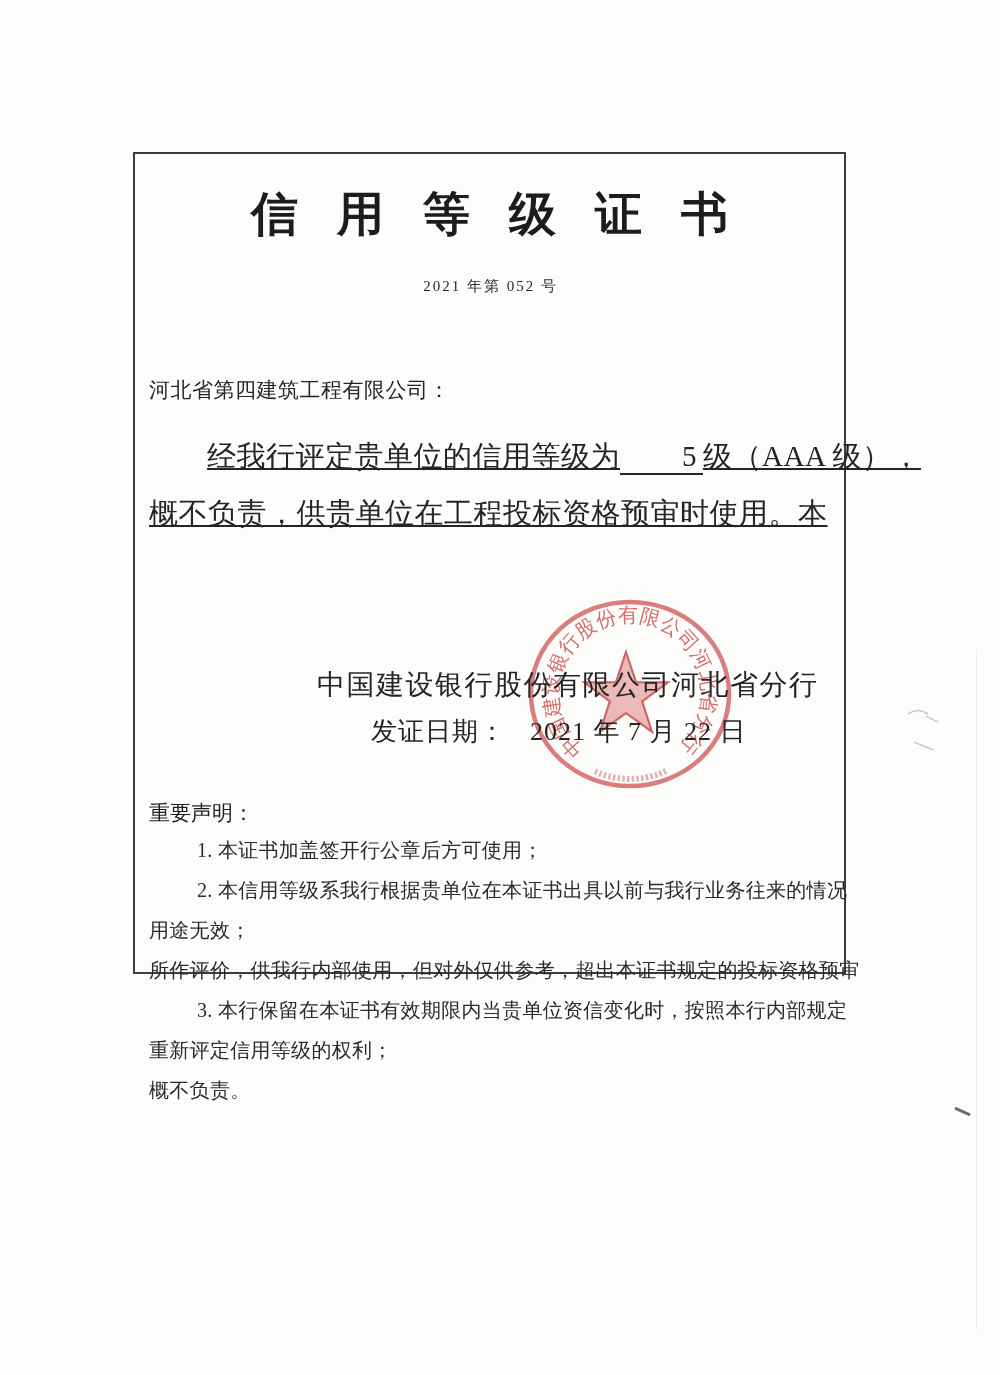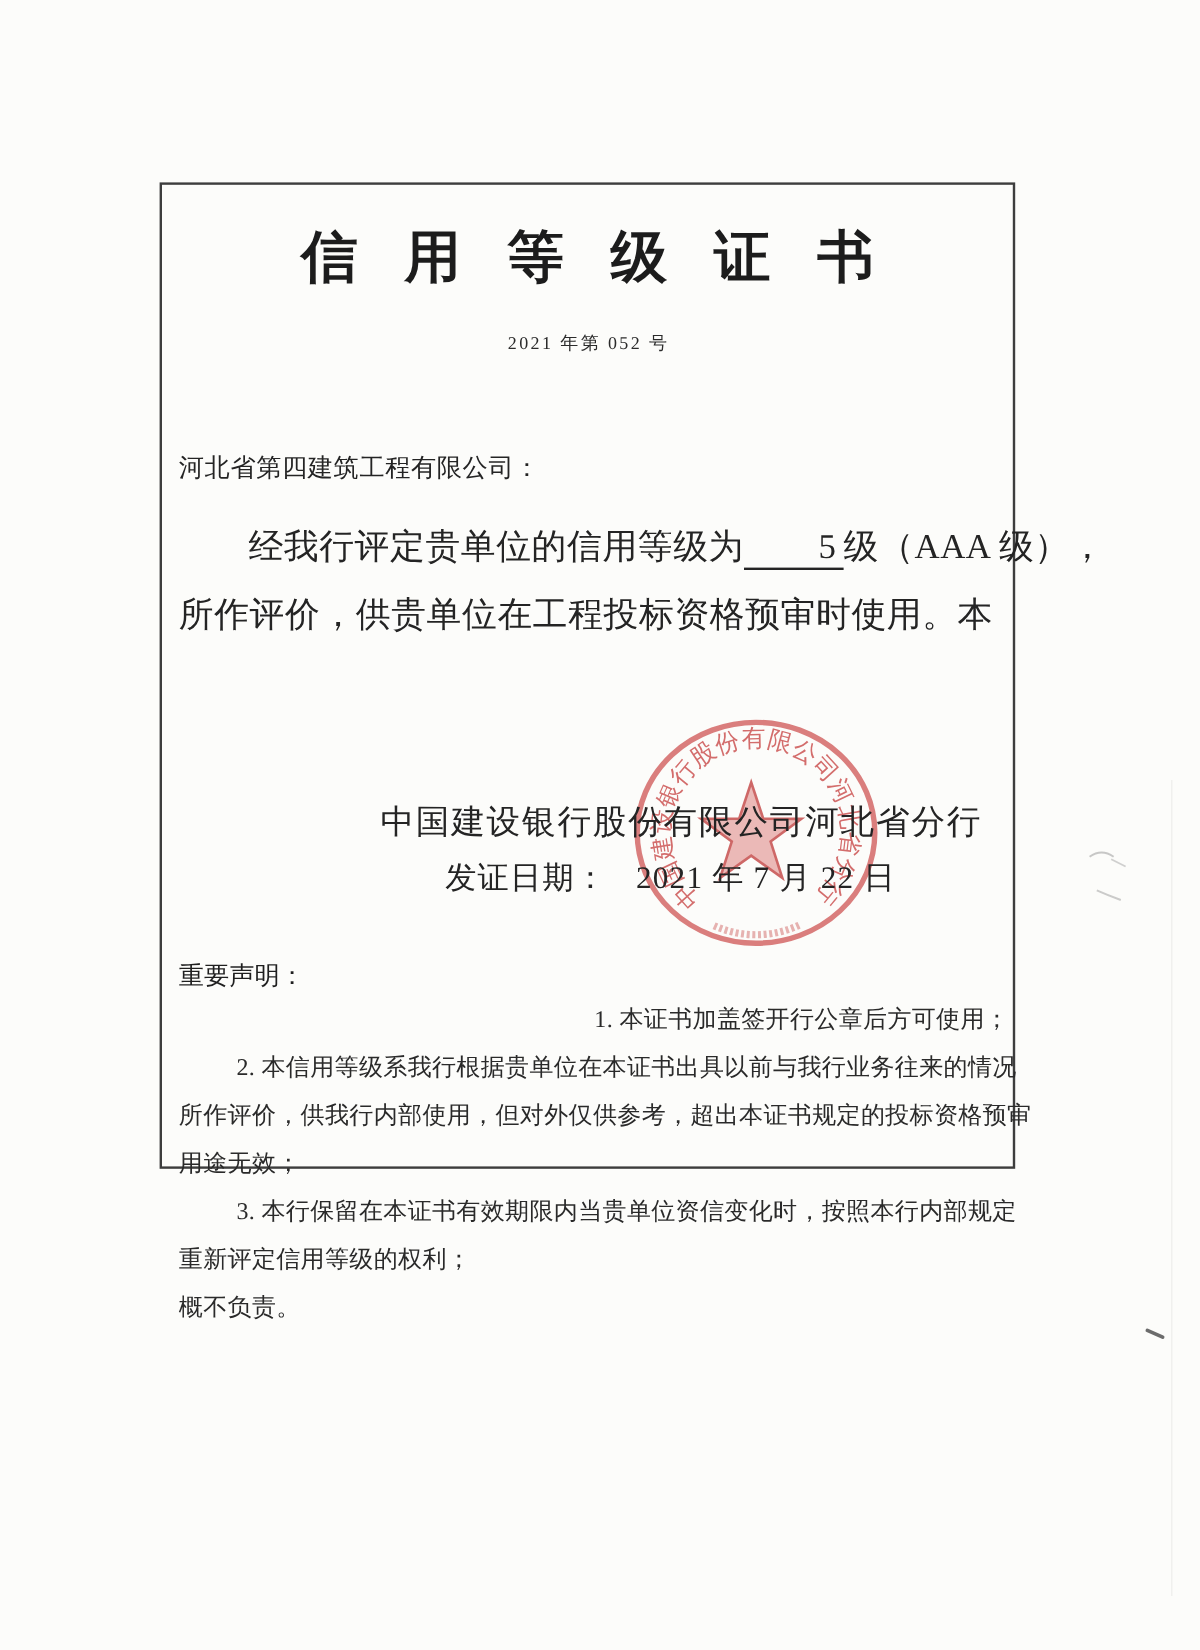--- a/index.html
+++ b/index.html
@@ -26,21 +26,21 @@
     font-size:15px;letter-spacing:2px;text-indent:2px;color:#2b2b2b;
     white-space:nowrap;z-index:2;
   }
   .addressee{
     position:absolute;top:222px;left:14px;
     font-size:21px;letter-spacing:0.5px;color:#242424;
     white-space:nowrap;z-index:2;
   }
   .body-par{
     position:absolute;top:274px;left:14px;right:6px;
-    font-size:29px;line-height:57px;letter-spacing:0.5px;color:#242424;z-index:2;
+    font-size:29px;line-height:57px;letter-spacing:0.5px;color:#242424;z-index:2;text-decoration:underline;
   }
   .bline{white-space:nowrap;}
   .bline.first{text-indent:58px;}
   .grade{
     display:inline-block;border-bottom:2px solid #242424;
     padding:0 6px 0 4px;line-height:34px;
   }
   .issuer{
     position:absolute;top:512px;left:182px;
     font-size:28px;letter-spacing:1.5px;color:#242424;
@@ -60,21 +60,21 @@
     position:absolute;top:645px;left:14px;
     font-family:"Liberation Sans","DejaVu Sans",sans-serif;
     font-weight:400;font-size:21px;color:#1f1f1f;
     white-space:nowrap;z-index:2;
   }
   .decls{
     position:absolute;top:676px;left:14px;width:692px;
     font-size:20px;line-height:40px;letter-spacing:0.3px;color:#2a2a2a;z-index:2;
   }
   .dline{white-space:nowrap;}
-  .dline.indent{text-indent:48px;text-align:right;}
+  .dline.indent{text-indent:48px;}
   .artifact{position:absolute;z-index:0;}
   .streak{
     position:absolute;left:976px;top:650px;width:1px;height:680px;
     background:rgba(110,110,110,0.10);z-index:0;
   }
   .dash-mark{
     position:absolute;left:954px;top:1110px;width:17px;height:3px;
     background:rgba(60,60,60,0.75);border-radius:2px;transform:rotate(24deg);z-index:0;
   }
 </style>
@@ -86,21 +86,21 @@
   <div class="cert-border">
 
     <div class="cert-title">信用等级证书</div>
 
     <div class="cert-serial">2021 年第 052 号</div>
 
     <div class="addressee">河北省第四建筑工程有限公司：</div>
 
     <div class="body-par">
       <div class="bline first"><span>经我行评定贵单位的信用等级为</span><span class="grade">5</span><span>级（AAA 级），</span></div>
-      <div class="bline">所作评价，供贵单位在工程投标资格预审时使用。本</div>
+      <div class="bline">概不负责，供贵单位在工程投标资格预审时使用。本</div>
     </div>
 
     <div class="seal">
       <svg width="212" height="200" viewBox="0 0 212 200" xmlns="http://www.w3.org/2000/svg">
         <g>
           <ellipse cx="106" cy="98" rx="99" ry="92" fill="none" stroke="#d15858" stroke-width="4.5" opacity="0.9"></ellipse>
           <defs>
             <path id="sealTextArc" d="M 59.7 153.2 A 72 72 0 1 1 152.3 153.2" fill="none"></path>
           </defs>
           <text font-size="20.5" fill="#cf5454" font-family="Liberation Serif, DejaVu Serif, serif" style="letter-spacing:0.5px;">
@@ -114,22 +114,22 @@
 
     <div class="issuer">中国建设银行股份有限公司河北省分行</div>
 
     <div class="dateline"><span>发证日期：</span><span class="dgap"></span><span>2021 年 7 月 22 日</span></div>
 
     <div class="decl-head">重要声明：</div>
 
     <div class="decls">
       <div class="dline indent">1. 本证书加盖签开行公章后方可使用；</div>
       <div class="dline indent">2. 本信用等级系我行根据贵单位在本证书出具以前与我行业务往来的情况</div>
+      <div class="dline">用途无效；</div>
       <div class="dline">所作评价，供我行内部使用，但对外仅供参考，超出本证书规定的投标资格预审</div>
-      <div class="dline">用途无效；</div>
       <div class="dline indent">3. 本行保留在本证书有效期限内当贵单位资信变化时，按照本行内部规定</div>
       <div class="dline">重新评定信用等级的权利；</div>
       <div class="dline">概不负责。</div>
     </div>
 
   </div>
 
   <svg class="artifact" style="left:900px;top:700px;" width="50" height="60" viewBox="0 0 50 60">
     <path d="M8 14 q10 -7 20 0" stroke="#9a9a9a" stroke-width="1.6" fill="none" opacity="0.55"></path>
     <path d="M26 16 l12 6" stroke="#9a9a9a" stroke-width="1.4" fill="none" opacity="0.45"></path>

